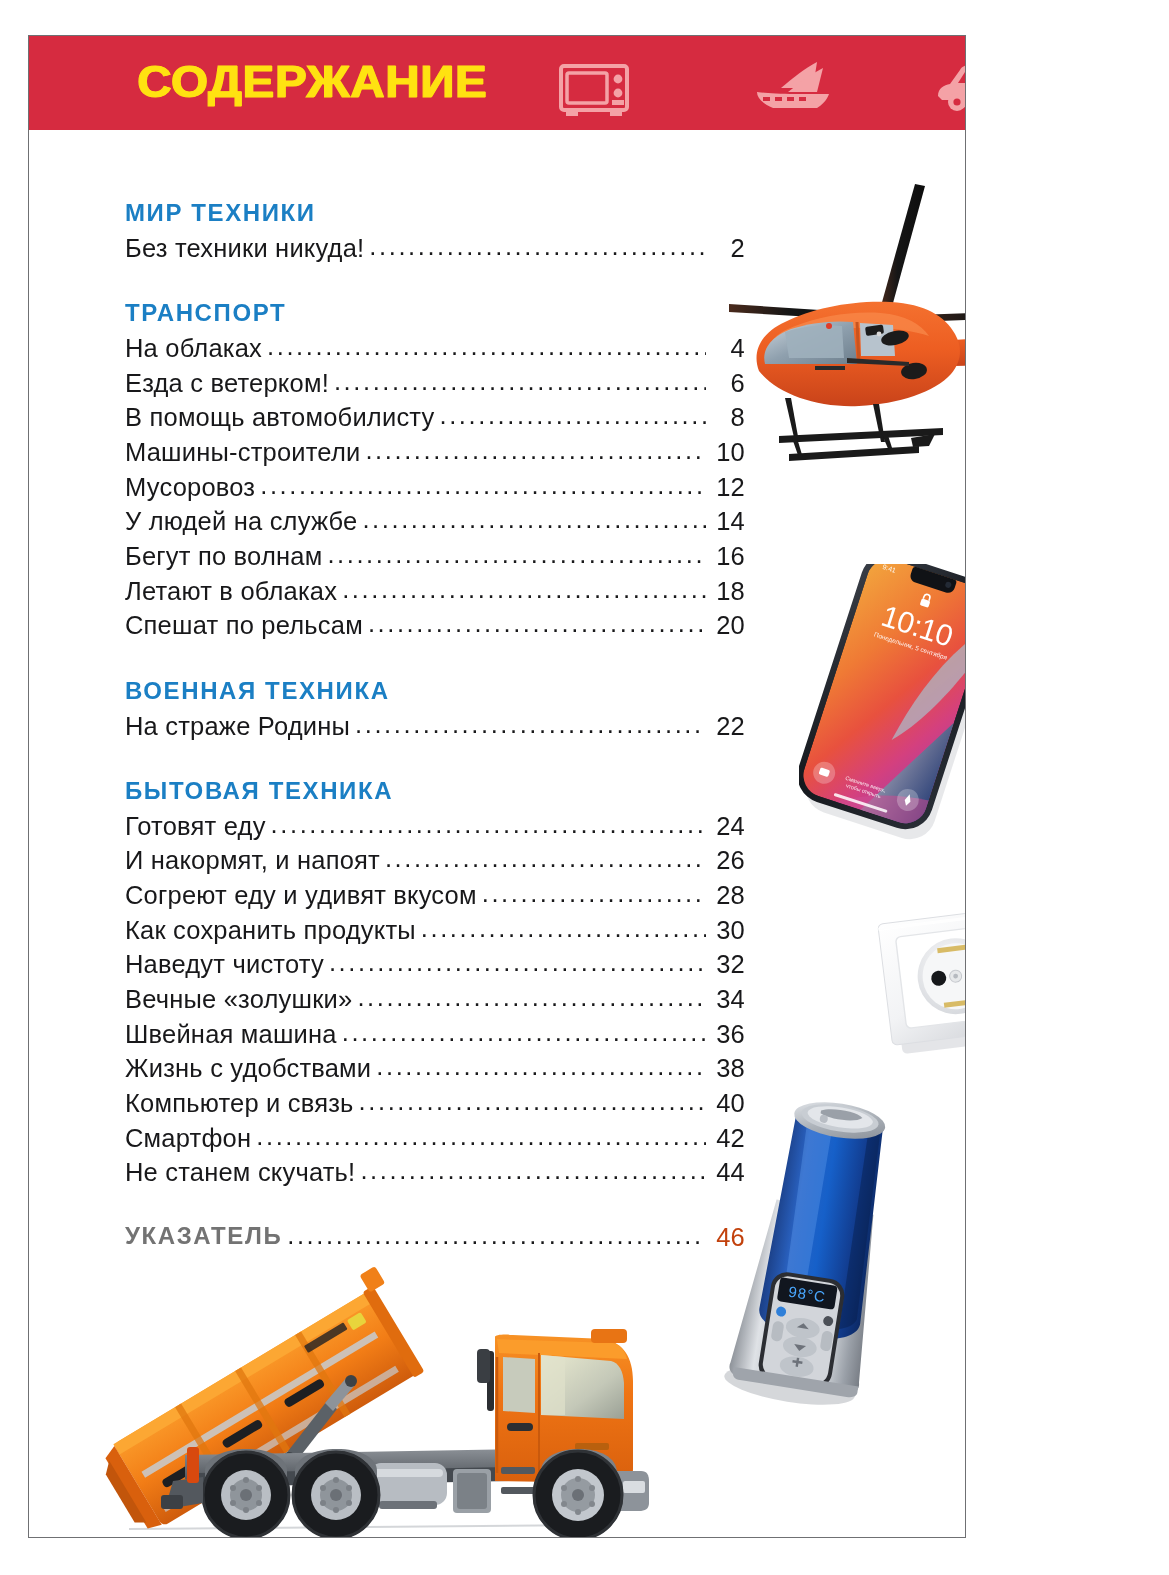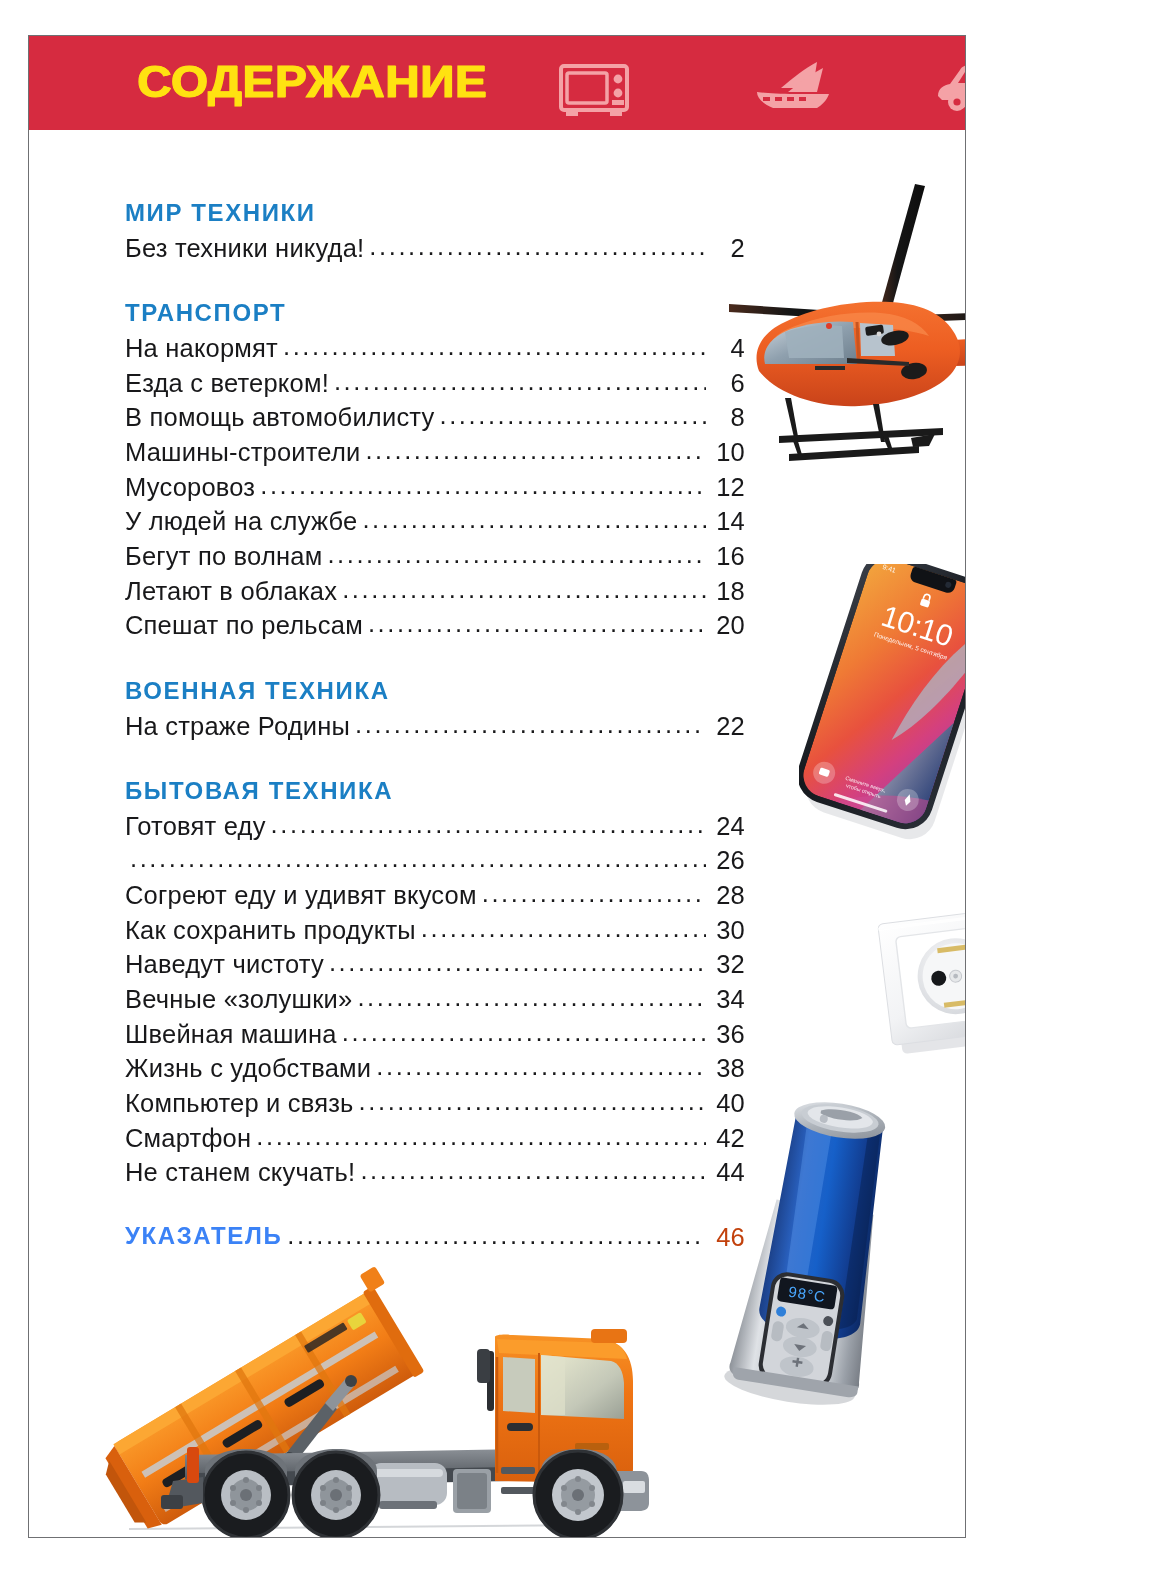--- a/index.html
+++ b/index.html
@@ -54,21 +54,21 @@
   .row .ttl{flex:0 0 auto;}
   .row .dots{
     flex:1 1 auto;overflow:hidden;margin:0 3px 0 5px;
     font-size:25.5px;letter-spacing:2.6px;color:#18181a;
     position:relative;top:-2px;
   }
   .row .pg{flex:0 0 auto;min-width:36px;text-align:right;}
   
   .row.index-row{margin-top:30px;}
   .row.index-row .ttl{
-    color:#3b82f6;font-weight:bold;font-size:24px;letter-spacing:1.6px;
+    color:#737373;font-weight:bold;font-size:24px;letter-spacing:1.6px;
   }
   .row.index-row .pg{color:#c2410c;font-size:25.5px;}
   
   .art{position:absolute;}
   #art-helicopter{left:700px;top:130px;width:420px;height:330px;}
   #art-phone{left:770px;top:528px;width:260px;height:290px;}
   #art-socket{left:838px;top:865px;width:180px;height:155px;}
   #art-heater{left:670px;top:1050px;width:230px;height:330px;}
   #art-truck{left:60px;top:1115px;width:580px;height:400px;}
   .art svg{display:block;width:100%;height:100%;}
@@ -131,21 +131,21 @@
         <div class="row">
           <span class="ttl">Без техники никуда!</span>
           <span class="dots">...........................................................................</span>
           <span class="pg">2</span>
         </div>
       </div>
       <div class="sect-gap"></div>
       <div class="sect">
         <div class="sect-head">ТРАНСПОРТ</div>
         <div class="row">
-          <span class="ttl">На накормят</span>
+          <span class="ttl">На облаках</span>
           <span class="dots">...........................................................................</span>
           <span class="pg">4</span>
         </div>
         <div class="row">
           <span class="ttl">Езда с ветерком!</span>
           <span class="dots">...........................................................................</span>
           <span class="pg">6</span>
         </div>
         <div class="row">
           <span class="ttl">В помощь автомобилисту</span>
@@ -194,20 +194,21 @@
       </div>
       <div class="sect-gap"></div>
       <div class="sect">
         <div class="sect-head">БЫТОВАЯ ТЕХНИКА</div>
         <div class="row">
           <span class="ttl">Готовят еду</span>
           <span class="dots">...........................................................................</span>
           <span class="pg">24</span>
         </div>
         <div class="row">
+          <span class="ttl">И накормят, и напоят</span>
           <span class="dots">...........................................................................</span>
           <span class="pg">26</span>
         </div>
         <div class="row">
           <span class="ttl">Согреют еду и удивят вкусом</span>
           <span class="dots">...........................................................................</span>
           <span class="pg">28</span>
         </div>
         <div class="row">
           <span class="ttl">Как сохранить продукты</span>

